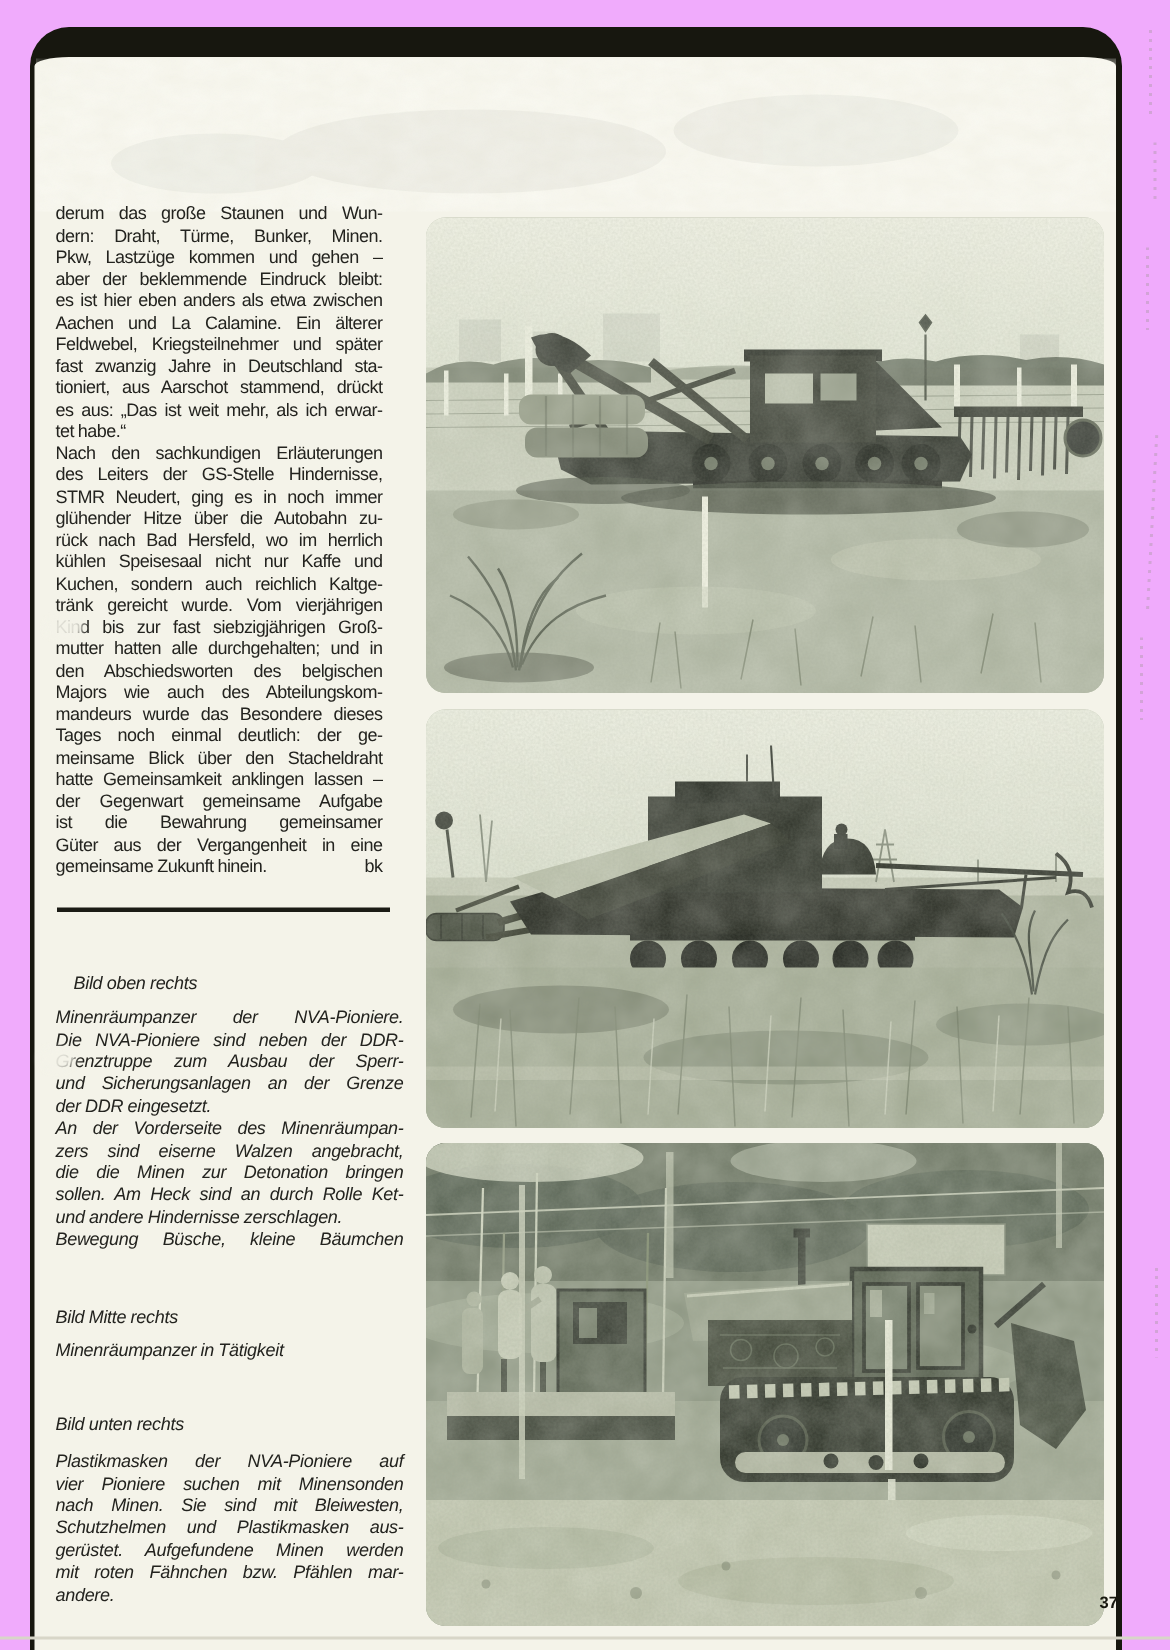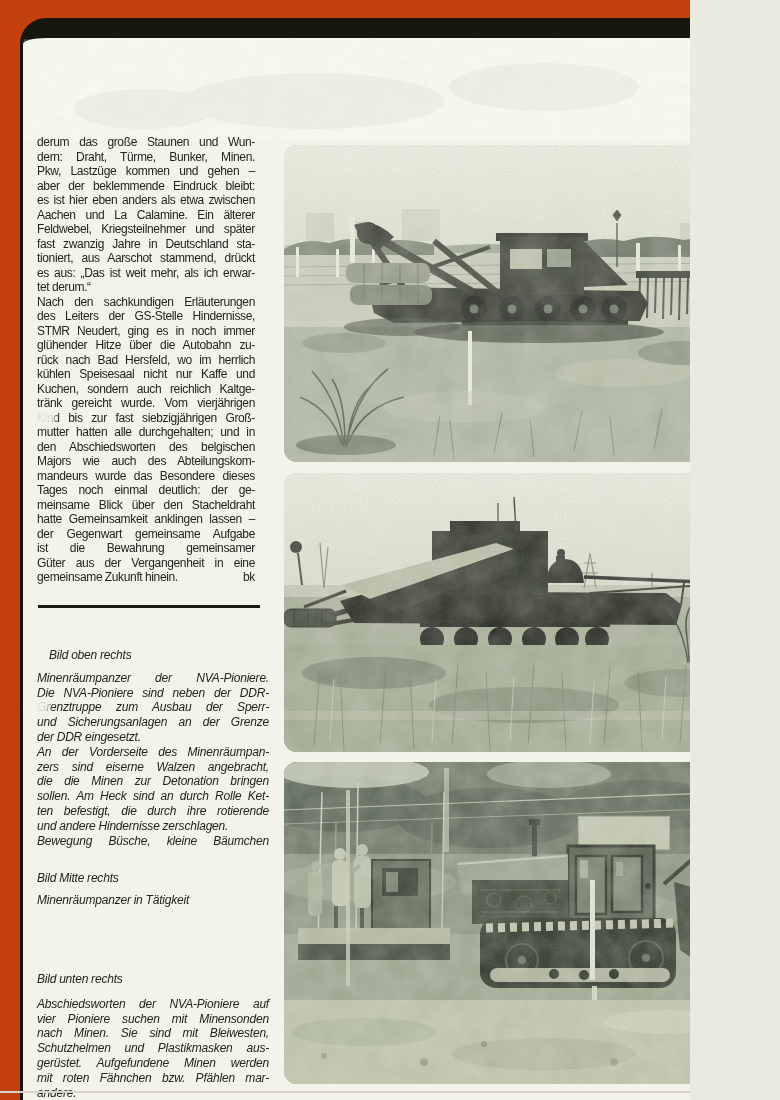--- a/index.html
+++ b/index.html
@@ -1,34 +1,34 @@
 <!DOCTYPE html>
 <html><head>
 <meta charset="utf-8">
 <style>
   html,body{margin:0;padding:0;background:#ebeae0;}
-  .canvas{position:relative;width:690px;height:1100px;background:#c2410c;overflow:hidden;
+  .canvas{position:relative;width:780px;height:1100px;background:#f0abfc;overflow:hidden;
           font-family:"Liberation Sans",sans-serif;color:#23231f;}
   
   .frame{position:absolute;left:20px;top:18px;width:728px;height:1082px;box-sizing:border-box;
          border-top:20px solid #17170f;border-left:3px solid #17170f;border-right:4px solid #17170f;
          border-bottom:none;border-radius:26px 26px 0 0;background:#f4f3e9;}
   .topstrip{position:absolute;left:24px;top:39px;width:720px;height:102px;}
   .topstrip svg{display:block;width:100%;height:100%;}
   
   .body-text{position:absolute;left:37px;top:135px;width:218px;font-size:12px;line-height:14.5px;
              letter-spacing:-0.35px;word-spacing:-0.4px;}
   .tline{text-align:justify;text-align-last:justify;}
   .tline.last{text-align-last:left;}
   .tline.sig{display:flex;justify-content:space-between;gap:31px;}
   .rule{position:absolute;left:38px;top:605px;width:222px;height:3px;background:#1b1b15;}
   
   .caption{position:absolute;left:37px;width:232px;font-style:italic;font-size:12px;
            line-height:14.8px;letter-spacing:-0.2px;word-spacing:-0.2px;}
-  #cap1{top:648px;} #cap2{top:871px;} #cap3{top:972px;}
+  #cap1{top:648px;} #cap2{top:871px;} #cap3{top:942px;}
   #cap1 .cap-label{margin-bottom:8px;margin-left:12px;} #cap2 .cap-label{margin-bottom:7px;} #cap3 .cap-label{margin-bottom:10px;}
   .cap-para{margin:0;}
   
   .photo{position:absolute;left:284px;width:452px;border-radius:13px;overflow:hidden;background:#b9c0ac;}
   #photo1{top:145px;height:317px;} #photo2{top:473px;height:279px;} #photo3{top:762px;height:322px;}
   .photo svg{display:block;width:100%;height:100%;}
   .pagenum{position:absolute;left:733px;top:1063px;font-size:11px;font-weight:bold;color:#18180f;}
   .bottomline{position:absolute;left:0;top:1091px;width:780px;height:2px;background:#d8d6c8;}
   .blotch{position:absolute;border-radius:50%;background:#f4f3e9;filter:blur(2px);opacity:.9;}
   #blotch1{left:30px;top:410px;width:26px;height:16px;}
@@ -66,21 +66,21 @@
         <div class="tline">derum das große Staunen und Wun-</div>
         <div class="tline">dern: Draht, Türme, Bunker, Minen.</div>
         <div class="tline">Pkw, Lastzüge kommen und gehen –</div>
         <div class="tline">aber der beklemmende Eindruck bleibt:</div>
         <div class="tline">es ist hier eben anders als etwa zwischen</div>
         <div class="tline">Aachen und La Calamine. Ein älterer</div>
         <div class="tline">Feldwebel, Kriegsteilnehmer und später</div>
         <div class="tline">fast zwanzig Jahre in Deutschland sta-</div>
         <div class="tline">tioniert, aus Aarschot stammend, drückt</div>
         <div class="tline">es aus: „Das ist weit mehr, als ich erwar-</div>
-        <div class="tline last">tet derum.“</div>
+        <div class="tline last">tet habe.“</div>
       </div>
     <div class="para">
         <div class="tline">Nach den sachkundigen Erläuterungen</div>
         <div class="tline">des Leiters der GS-Stelle Hindernisse,</div>
         <div class="tline">STMR Neudert, ging es in noch immer</div>
         <div class="tline">glühender Hitze über die Autobahn zu-</div>
         <div class="tline">rück nach Bad Hersfeld, wo im herrlich</div>
         <div class="tline">kühlen Speisesaal nicht nur Kaffe und</div>
         <div class="tline">Kuchen, sondern auch reichlich Kaltge-</div>
         <div class="tline">tränk gereicht wurde. Vom vierjährigen</div>
@@ -111,37 +111,36 @@
         <div class="tline">Die NVA-Pioniere sind neben der DDR-</div>
         <div class="tline">Grenztruppe zum Ausbau der Sperr-</div>
         <div class="tline">und Sicherungsanlagen an der Grenze</div>
         <div class="tline last">der DDR eingesetzt.</div>
       </div>
     <div class="cap-para">
         <div class="tline">An der Vorderseite des Minenräumpan-</div>
         <div class="tline">zers sind eiserne Walzen angebracht,</div>
         <div class="tline">die die Minen zur Detonation bringen</div>
         <div class="tline">sollen. Am Heck sind an durch Rolle Ket-</div>
-        <div class="tline">ten befestigt, die durch ihre rotierende</div>
         <div class="tline last">und andere Hindernisse zerschlagen.</div>
         <div class="tline">Bewegung Büsche, kleine Bäumchen</div>
       </div>
   </section>
 
   <section class="caption" id="cap2">
     <div class="cap-label">Bild Mitte rechts</div>
     <div class="cap-para">
         <div class="tline last">Minenräumpanzer in Tätigkeit</div>
       </div>
   </section>
 
   <section class="caption" id="cap3">
     <div class="cap-label">Bild unten rechts</div>
     <div class="cap-para">
-        <div class="tline">Abschiedsworten der NVA-Pioniere auf</div>
+        <div class="tline">Plastikmasken der NVA-Pioniere auf</div>
         <div class="tline">vier Pioniere suchen mit Minensonden</div>
         <div class="tline">nach Minen. Sie sind mit Bleiwesten,</div>
         <div class="tline">Schutzhelmen und Plastikmasken aus-</div>
         <div class="tline">gerüstet. Aufgefundene Minen werden</div>
         <div class="tline">mit roten Fähnchen bzw. Pfählen mar-</div>
         <div class="tline last">andere.</div>
       </div>
   </section>
 
   <figure class="photo" id="photo1" style="margin:0">

